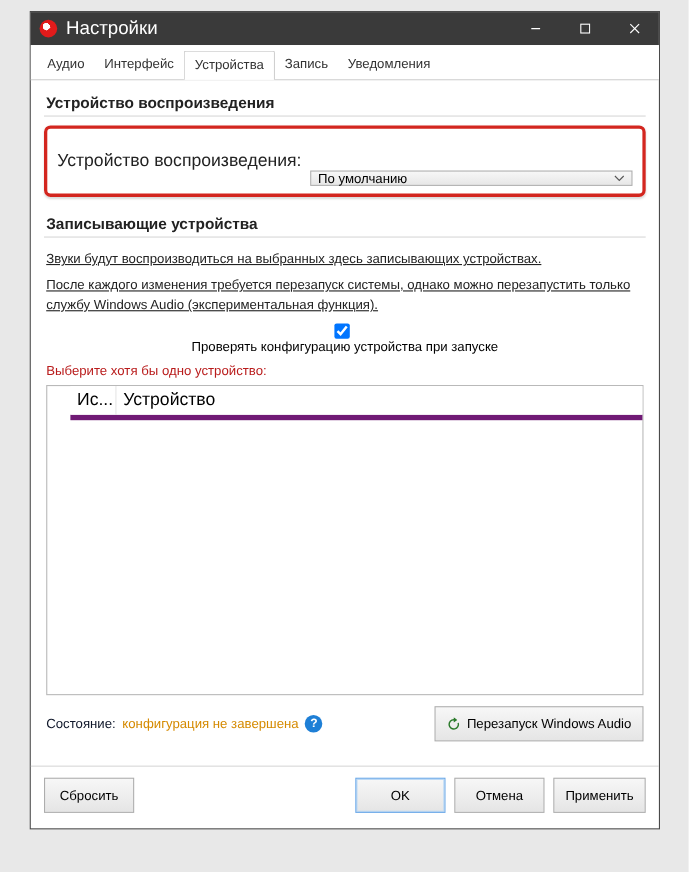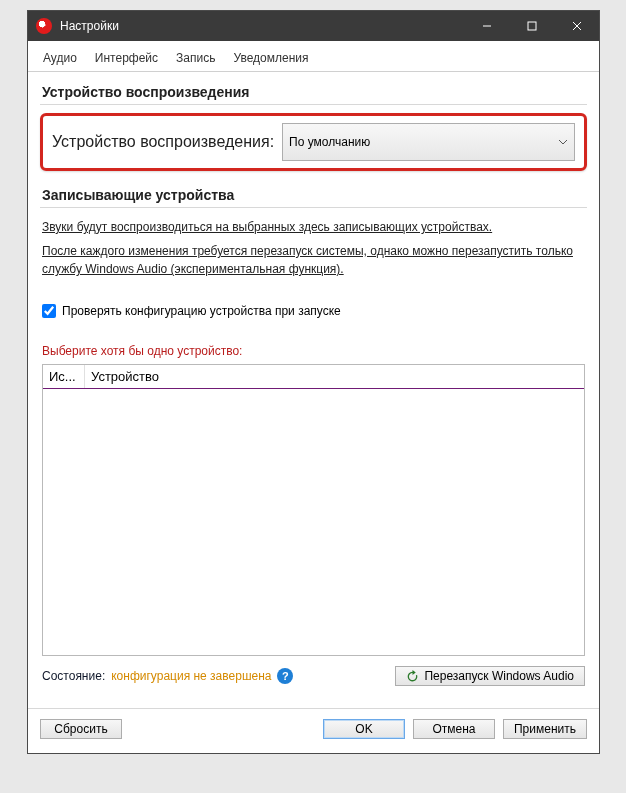--- a/index.html
+++ b/index.html
@@ -1,49 +1,49 @@
 <!DOCTYPE html>
 <html><head>
 <meta charset="utf-8">
 <style>
   * { box-sizing: border-box; margin: 0; padding: 0; font-family: "Segoe UI", Tahoma, sans-serif; }
   body { background: #e8e8e8; width: 626px; height: 793px; overflow: hidden; }
   .window { position: absolute; left: 27px; top: 10px; width: 573px; height: 744px; background: #fff; border: 1px solid #4a4a4a; display: flex; flex-direction: column; }
-  .titlebar { height: 30px; background: #3a3a3a; color: #fff; display: flex; align-items: center; padding: 0 0 0 8px; font-size: 12px; }
+  .titlebar { height: 30px; background: #3a3a3a; color: #fff; display: flex; align-items: center; padding: 0 0 0 8px; font-size: 17px; }
   .titlebar .app-icon { width: 16px; height: 16px; border-radius: 50%; background: radial-gradient(circle at 38% 38%, #fff 0 22%, #e21b1b 24% 100%); margin-right: 8px; position: relative; }
   .titlebar .app-icon::after { content:""; position:absolute; left:6px; top:4px; width:0; height:0; border-left:4px solid #fff; border-top:3px solid transparent; border-bottom:3px solid transparent; }
   .titlebar .title { flex: 1; }
   .titlebar .btns { display: flex; }
   .titlebar .btns div { width: 45px; height: 30px; display: flex; align-items: center; justify-content: center; color: #fff; }
   .titlebar .btns svg { stroke: #fff; }
   .tabs { display: flex; background: #fff; border-bottom: 1px solid #d0d0d0; padding: 5px 6px 0 6px; gap: 0; font-size: 12px; }
   .tabs .tab { padding: 5px 9px 6px 9px; color: #333; position: relative; cursor: default; }
   .tabs .tab.active { border: 1px solid #d0d0d0; border-bottom: 1px solid #fff; background: #fff; border-radius: 2px 2px 0 0; margin-bottom: -1px; }
   .content { flex: 1; padding: 6px 12px 10px 12px; display: flex; flex-direction: column; overflow: hidden; }
   .group-title { font-size: 14px; font-weight: 600; color: #222; margin: 6px 0 4px 2px; }
   .group-line { height: 1px; background: #d8d8d8; margin: 0 0 8px 0; }
   .highlight-box { border: 3px solid #d3261f; border-radius: 6px; padding: 7px 9px; box-shadow: 0 1px 2px rgba(0,0,0,.15); display: flex; align-items: center; margin-bottom: 10px; }
   .hl-label { font-size: 16px; color: #222; margin-right: 8px; white-space: nowrap; }
-  .combo { flex: 1; height: 38px; border: 1px solid #adadad; background: linear-gradient(#f7f7f7,#e7e7e7); font-size: 12px; display:flex; align-items:center; padding: 0 22px 0 6px; position: relative; }
+  .combo { flex: 1; height: 14px; border: 1px solid #adadad; background: linear-gradient(#f7f7f7,#e7e7e7); font-size: 12px; display:flex; align-items:center; padding: 0 22px 0 6px; position: relative; margin-top: 31px; }
   .combo .chev { position:absolute; right:6px; top:50%; transform: translateY(-50%); }
   .desc { font-size: 12px; color: #222; line-height: 1.5; margin: 2px 2px 4px 2px; text-decoration: underline; }
-  .chk-row { display:flex; font-size:12px; margin: 22px 2px; }
+  .chk-row { display:flex; align-items:center; font-size:12px; margin: 4px 2px; flex-direction: column; }
   .chk-row input { margin-right: 6px; width:14px; height:14px; }
   .err-text { font-size: 12px; color: #b91c1c; margin: 4px 2px 6px 2px; }
   .list-box { flex:1; border:1px solid #b9b9b9; background:#fff; margin: 0 2px 8px 2px; display:flex; flex-direction:column; min-height: 240px; }
-  .list-header { display:flex; font-size:13px; border-bottom:1px solid #701a75; }
+  .list-header { display:flex; font-size:16px; border-bottom:5px solid #701a75;margin-left:21px; }
   .list-header .col { padding:4px 6px; border-right:1px solid #e0e0e0; background:#fff; }
   .list-header .col.c1 { width:42px; }
   .list-header .col.c2 { flex:1; border-right:none; }
   .status-row { display:flex; align-items:center; font-size:12px; margin: 2px 2px 4px 2px; gap:6px; }
   .status-row .lbl { color:#0f172a; }
   .status-row .val { color:#d58a00; font-weight:500; }
   .status-row .help { width:16px; height:16px; border-radius:50%; background:#1e7fd6; color:#fff; font-size:11px; font-weight:bold; display:flex; align-items:center; justify-content:center; }
   .status-row .spacer { flex:1; }
-  .btn { height:20px; border:1px solid #adadad; background:linear-gradient(#f7f7f7,#e5e5e5); font-size:12px; padding:0 10px; display:inline-flex; align-items:center; gap:5px; cursor:default; }
+  .btn { height:32px; border:1px solid #adadad; background:linear-gradient(#f7f7f7,#e5e5e5); font-size:12px; padding:0 10px; display:inline-flex; align-items:center; gap:5px; cursor:default; }
   .btn .refresh-ico { width:13px; height:13px; }
   .footer-sep { height:1px; background:#d8d8d8; margin: 8px 0 10px 0; }
   .footer { display:flex; padding: 0 12px 14px 12px; gap:8px;justify-content:flex-end; }
   .footer .spacer { flex:1; }
   .footer .btn { min-width:82px; justify-content:center; }
   .footer .btn.primary { border-color:#6aa8e8; box-shadow: inset 0 0 0 1px #bcd9f5; }
 </style>
 </head>
 <body>
 
@@ -67,20 +67,21 @@
             <line x1="1" y1="1" x2="9" y2="9" stroke-width="1"></line>
             <line x1="9" y1="1" x2="1" y2="9" stroke-width="1"></line>
           </svg>
         </div>
     </div>
   </div>
 
   <div class="tabs">
     <div class="tab">Аудио</div>
     <div class="tab">Интерфейс</div>
+    <div class="tab active">Устройства</div>
     <div class="tab">Запись</div>
     <div class="tab">Уведомления</div>
   </div>
 
   <div class="content">
     <div class="group-title">Устройство воспроизведения</div>
     <div class="group-line"></div>
 
     <div class="highlight-box">
       <div class="hl-label">Устройство воспроизведения:</div>

